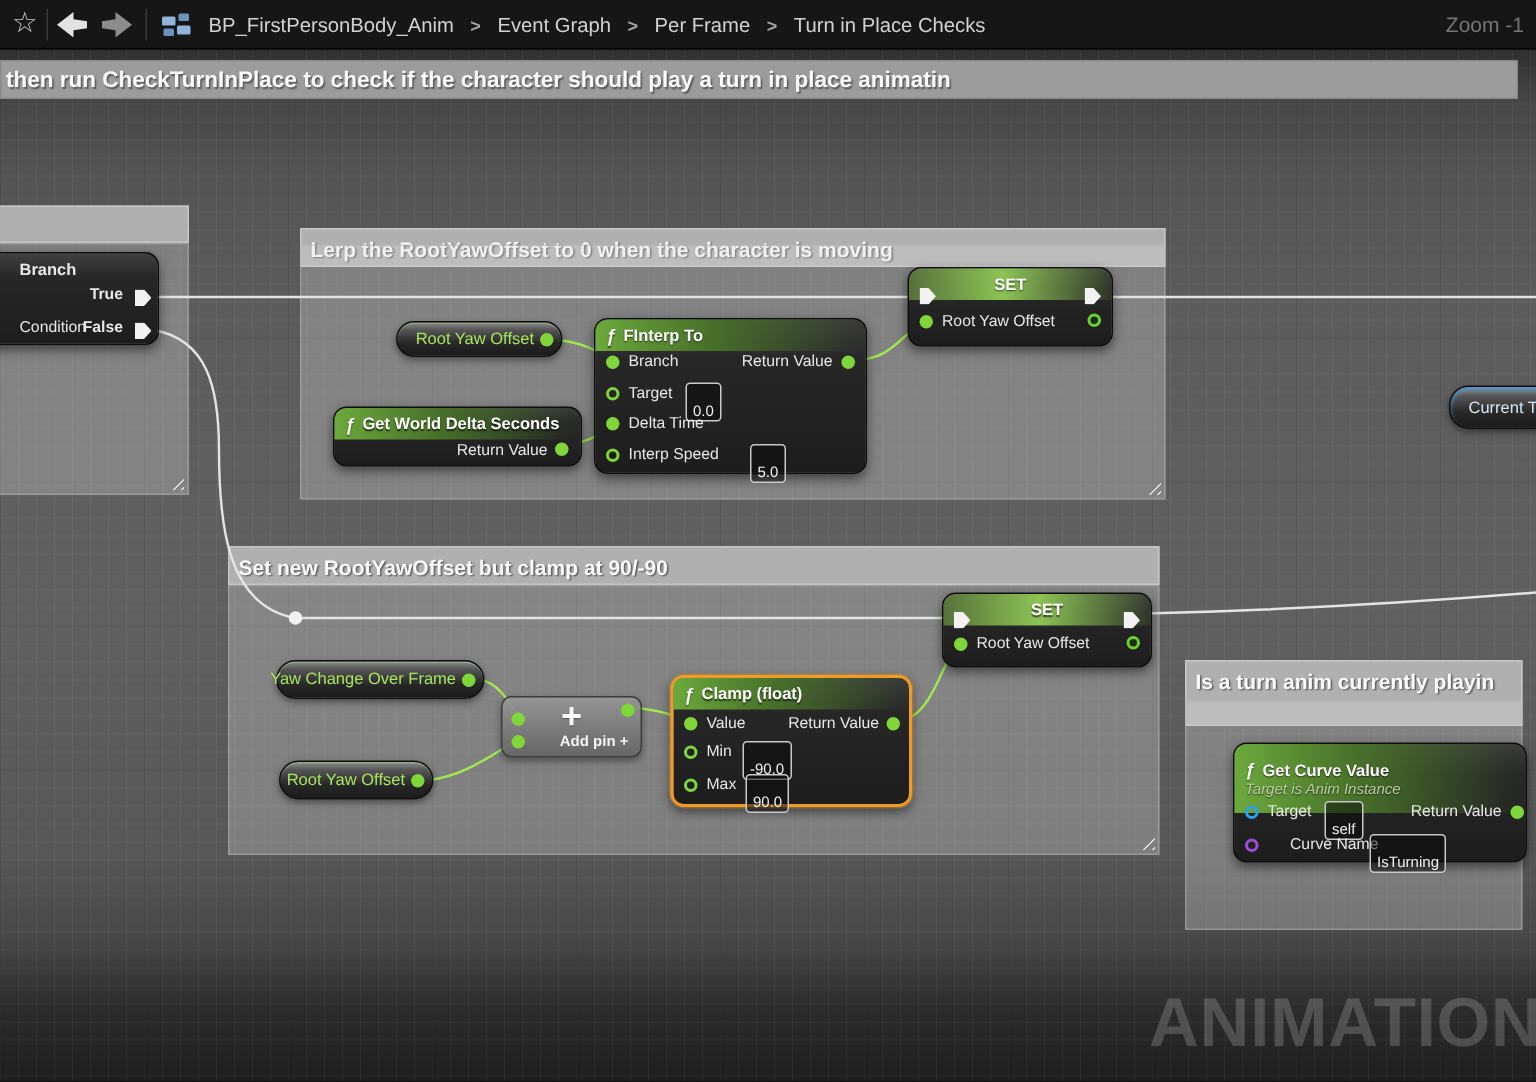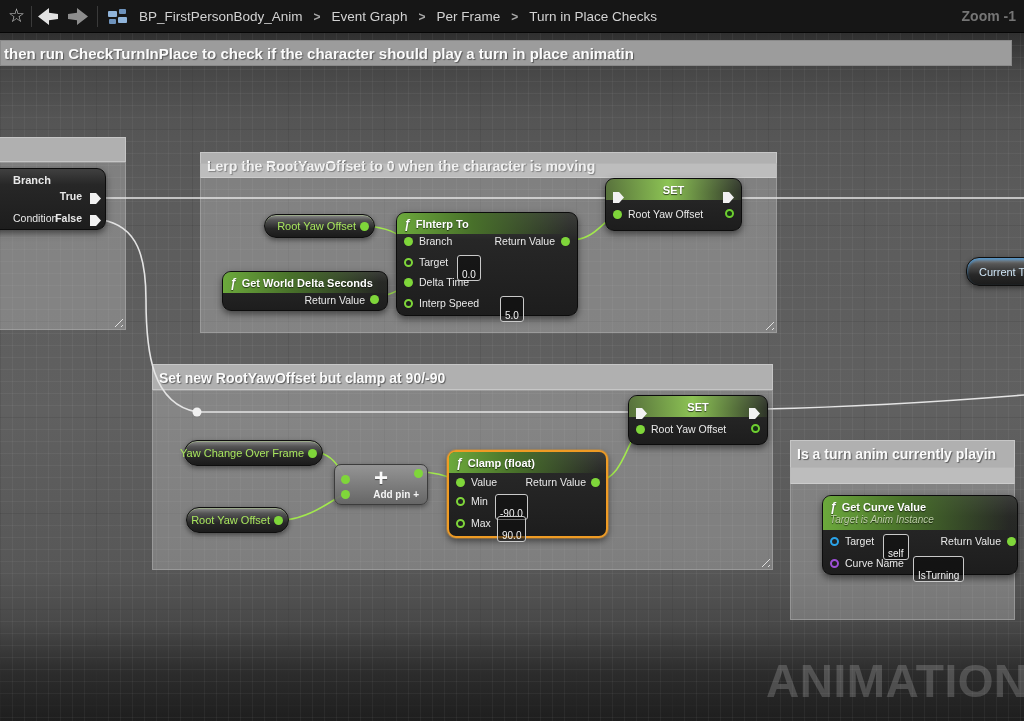--- a/index.html
+++ b/index.html
@@ -19,21 +19,21 @@
     clip-path:polygon(100% 50%,45% 0,45% 28%,0 36%,0 64%,45% 72%,45% 100%);}
   .bpicon{position:absolute;left:108px;top:9px;width:20px;height:16px;}
   .bpicon i{position:absolute;border-radius:1px;}
   .bpicon .a{left:0;top:2px;width:9px;height:6px;background:#90b4da;}
   .bpicon .b{left:11px;top:0;width:7px;height:5px;background:#6d92bc;}
   .bpicon .c{left:1px;top:10px;width:7px;height:5px;background:#6d92bc;}
   .bpicon .d{left:10px;top:8px;width:9px;height:6px;background:#90b4da;}
   .crumbs{position:absolute;left:139px;top:0;height:33px;display:flex;align-items:center;gap:11px;}
   .crumb{font-size:13.5px;color:#d2d2d2;white-space:nowrap;}
   .csep{font-size:12px;color:#a8a8a8;font-weight:bold;}
-  .zoomlbl{position:absolute;right:8px;top:8px;font-size:14px;font-weight:bold;color:#757575;}
+  .zoomlbl{position:absolute;right:8px;top:8px;font-size:14px;font-weight:normal;color:#757575;}
 
   
   .canvas{position:absolute;left:0;top:33px;width:1024px;height:688px;z-index:0;
     background-image:
       linear-gradient(rgba(0,0,0,.14) 1px,transparent 1px),
       linear-gradient(90deg,rgba(0,0,0,.14) 1px,transparent 1px),
       linear-gradient(rgba(255,255,255,.045) 1px,transparent 1px),
       linear-gradient(90deg,rgba(255,255,255,.045) 1px,transparent 1px),
       linear-gradient(180deg,#2f2f2f 0%,#464646 5%,#545454 12%,#5c5c5c 25%,#606060 55%,#575757 78%,#484848 86%,#2c2c2c 93%,#1e1e1e 100%);
     background-size:96px 96px,96px 96px,12px 12px,12px 12px,100% 100%;}
@@ -58,21 +58,21 @@
       background:linear-gradient(180deg,#404040,#272727 26%,#1d1d1d);
       box-shadow:0 3px 7px rgba(0,0,0,.5);color:#e6e6e6;}
   .nd.sel{border:2px solid #ef9b24;box-shadow:0 0 0 1px rgba(239,155,36,.35),0 3px 7px rgba(0,0,0,.5);}
   .hd{position:absolute;left:0;top:0;right:0;height:21px;border-radius:8px 8px 0 0;
       display:flex;align-items:center;padding:0 7px;font-weight:bold;font-size:11px;color:#fff;
       text-shadow:0 1px 1px rgba(0,0,0,.65);white-space:nowrap;overflow:hidden;}
   .hd .fn{font-style:italic;font-size:12px;margin-right:5px;font-weight:bold;}
   .hd.g{background:linear-gradient(90deg,#6ca93c,#48702a 42%,rgba(42,48,36,.25) 96%);}
   .hd.set{background:linear-gradient(90deg,rgba(95,125,62,.85),#8cc354 46%,rgba(55,66,44,.5));justify-content:center;}
   .hd.get{background:linear-gradient(90deg,#1d5c8c,#3e96d5 46%,#1b3a50);justify-content:center;}
-  .hd.tall{height:34px;border-radius:8px 8px 0 0;flex-direction:column;align-items:flex-start;justify-content:center;}
+  .hd.tall{height:46px;border-radius:8px 8px 0 0;flex-direction:column;align-items:flex-start;justify-content:center;}
   .hd .sub{font-weight:normal;font-style:italic;font-size:10px;color:#bccfa6;line-height:11px;}
   .hd .ttl{line-height:13px;}
   .lbl{position:absolute;font-size:10.5px;color:#e8e8e8;white-space:nowrap;}
   .lblR{position:absolute;font-size:10.5px;color:#e8e8e8;white-space:nowrap;text-align:right;}
   
   .xp{position:absolute;width:11px;height:11px;background:#f2f2f2;
       clip-path:polygon(0 0,55% 0,100% 50%,55% 100%,0 100%);}
   .xp.hollow::after{content:"";position:absolute;left:1.5px;top:2px;width:7px;height:7px;background:#222;
       clip-path:polygon(0 0,55% 0,100% 50%,55% 100%,0 100%);}
   .dp{position:absolute;width:9px;height:9px;border-radius:50%;}
@@ -251,21 +251,21 @@
 
   <div class="nd" style="left:822px;top:495px;width:196px;height:80px;">
     <div class="hd g tall">
       <span class="ttl"><span class="fn">ƒ</span><span>Get Curve Value</span></span>
       <span class="sub">Target is Anim Instance</span>
     </div>
     <span class="dp hb" style="left:7px;top:41px;"></span>
     <span class="lbl" style="left:22px;top:39px;">Target</span>
     <span class="vb" style="left:60px;top:38px;">self</span>
     <span class="dp hp" style="left:7px;top:63px;"></span>
-    <span class="lbl" style="left:22px;top:61px;">Curve Name</span>
+    <span class="lbl" style="left:37px;top:61px;">Curve Name</span>
     <span class="vb" style="left:90px;top:60px;">IsTurning</span>
     <span class="lblR" style="right:16px;top:39px;">Return Value</span>
     <span class="dp fg" style="right:1px;top:41px;"></span>
   </div>
 
   <div class="toolbar">
     <span class="tb-star">☆</span>
     <span class="tb-sep" style="left:31px;"></span>
     <span class="arrow back"></span>
     <span class="arrow fwd"></span>

